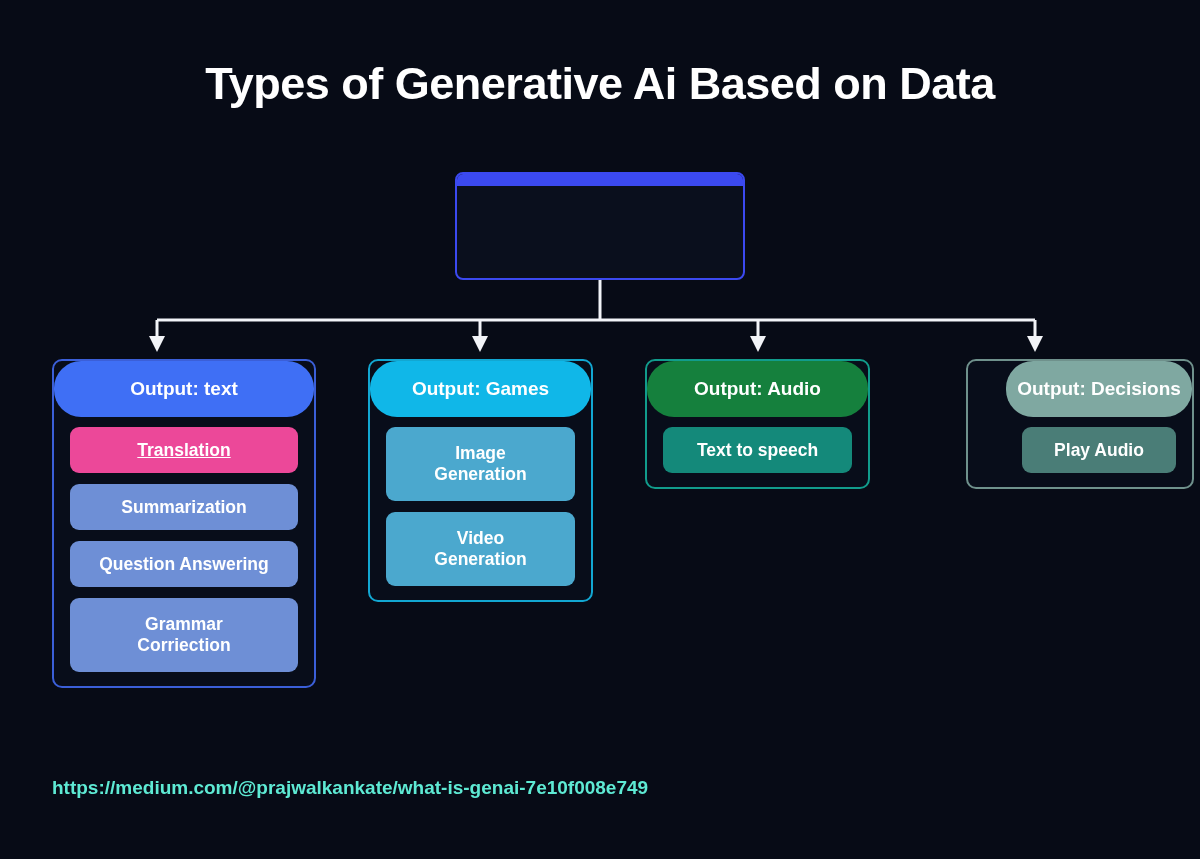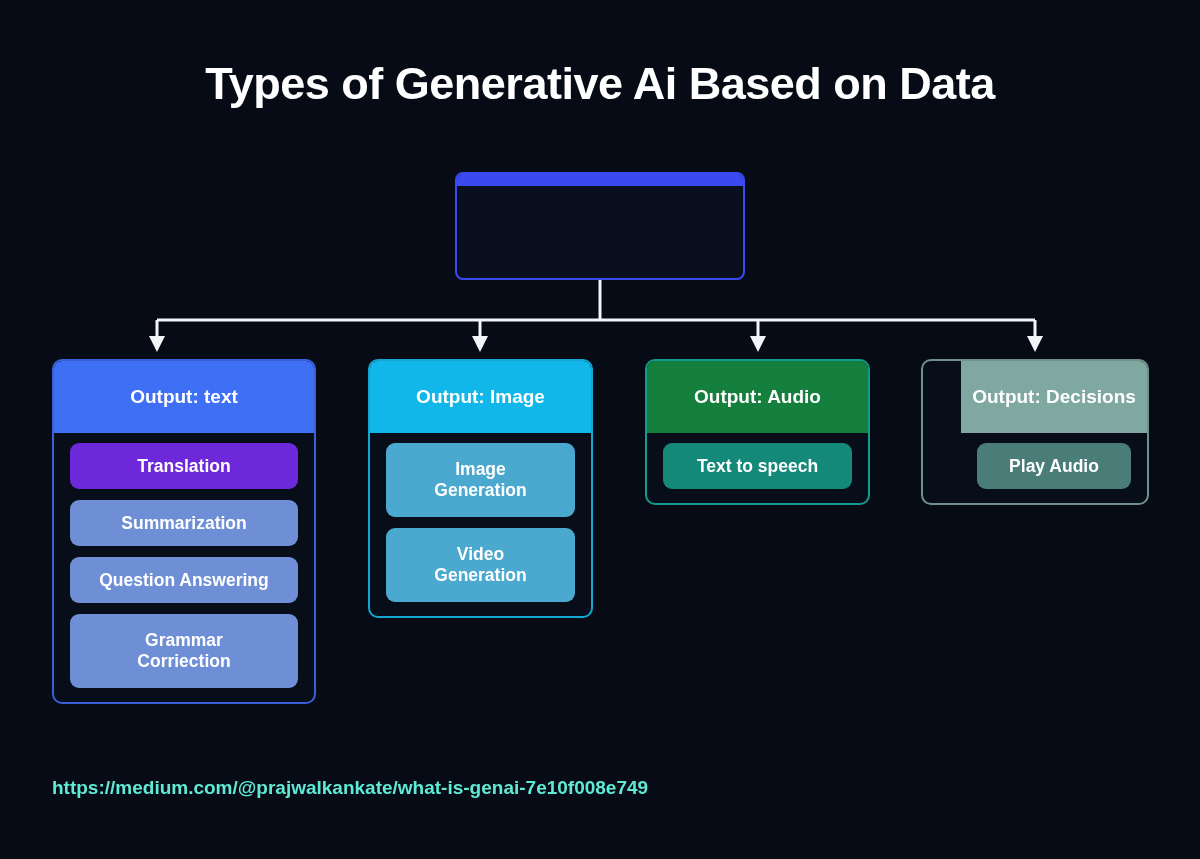--- a/index.html
+++ b/index.html
@@ -72,28 +72,29 @@
   .col {
     position: absolute;
     box-sizing: border-box;
     border-radius: 10px;
     border-width: 2px;
     border-style: solid;
     background: #080d1a;
     overflow: hidden;
   }
   .col .col-head {
-    height: 72px;
+    height: 56px;
     display: flex;
     align-items: center;
     justify-content: center;
     color: #ffffff;
     font-size: 19px;
     font-weight: bold;
     white-space: nowrap;
+    border-radius: 27px;
   }
   .col .col-body {
     padding: 10px 16px 14px 16px;
     display: flex;
     flex-direction: column;
     gap: 11px;
   }
   .pill {
     border-radius: 9px;
     min-height: 46px;
@@ -108,21 +109,21 @@
     padding: 6px 8px;
     box-sizing: border-box;
     white-space: pre-line;
   }
   .pill.tall { min-height: 74px; }
 
   
   #col-text      { left: 52px;  top: 359px; width: 264px; }
   #col-image     { left: 368px; top: 359px; width: 225px; }
   #col-audio     { left: 645px; top: 359px; width: 225px; }
-  #col-decisions { left: 921px; top: 359px; width: 228px; padding-left: 38px; }
+  #col-decisions { left: 966px; top: 359px; width: 228px; padding-left: 38px; }
 
   
   .source-url {
     position: absolute;
     left: 52px;
     top: 777px;
     color: #5eead4;
     font-size: 19px;
     font-weight: bold;
     white-space: nowrap;
@@ -152,30 +153,30 @@
       <polygon points="149,336 165,336 157,352"></polygon>
       <polygon points="472,336 488,336 480,352"></polygon>
       <polygon points="750,336 766,336 758,352"></polygon>
       <polygon points="1027,336 1043,336 1035,352"></polygon>
     </g>
   </svg>
 
   <div class="col" id="col-text" style="border-color: rgb(59, 95, 216);">
     <div class="col-head" style="background: rgb(63, 111, 245);">Output: text</div>
     <div class="col-body">
-      <div class="pill" style="background: #6d28d9;">Translation</div>
+      <div class="pill" style="background: #ec4899; text-decoration: underline;">Translation</div>
       <div class="pill" style="background: rgb(110, 143, 214);">Summarization</div>
       <div class="pill" style="background: rgb(110, 143, 214);">Question Answering</div>
       <div class="pill tall" style="background: rgb(110, 143, 214);">Grammar
 Corriection</div>
     </div>
   </div>
 
   <div class="col" id="col-image" style="border-color: rgb(18, 167, 210);">
-    <div class="col-head" style="background: rgb(16, 183, 232);">Output: Image</div>
+    <div class="col-head" style="background: rgb(16, 183, 232);">Output: Games</div>
     <div class="col-body">
       <div class="pill tall" style="background: rgb(75, 168, 206);">Image
 Generation</div>
       <div class="pill tall" style="background: rgb(75, 168, 206);">Video
 Generation</div>
     </div>
   </div>
 
   <div class="col" id="col-audio" style="border-color: rgb(17, 156, 140);">
     <div class="col-head" style="background: #15803d;">Output: Audio</div>

